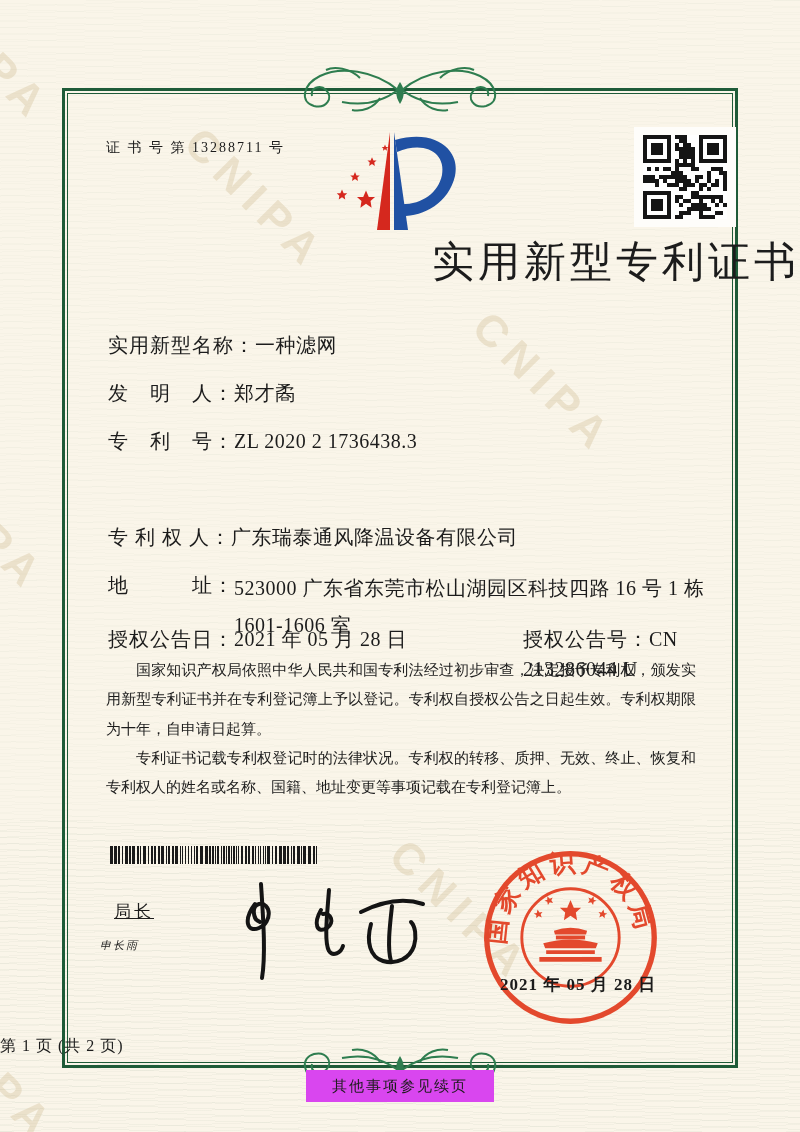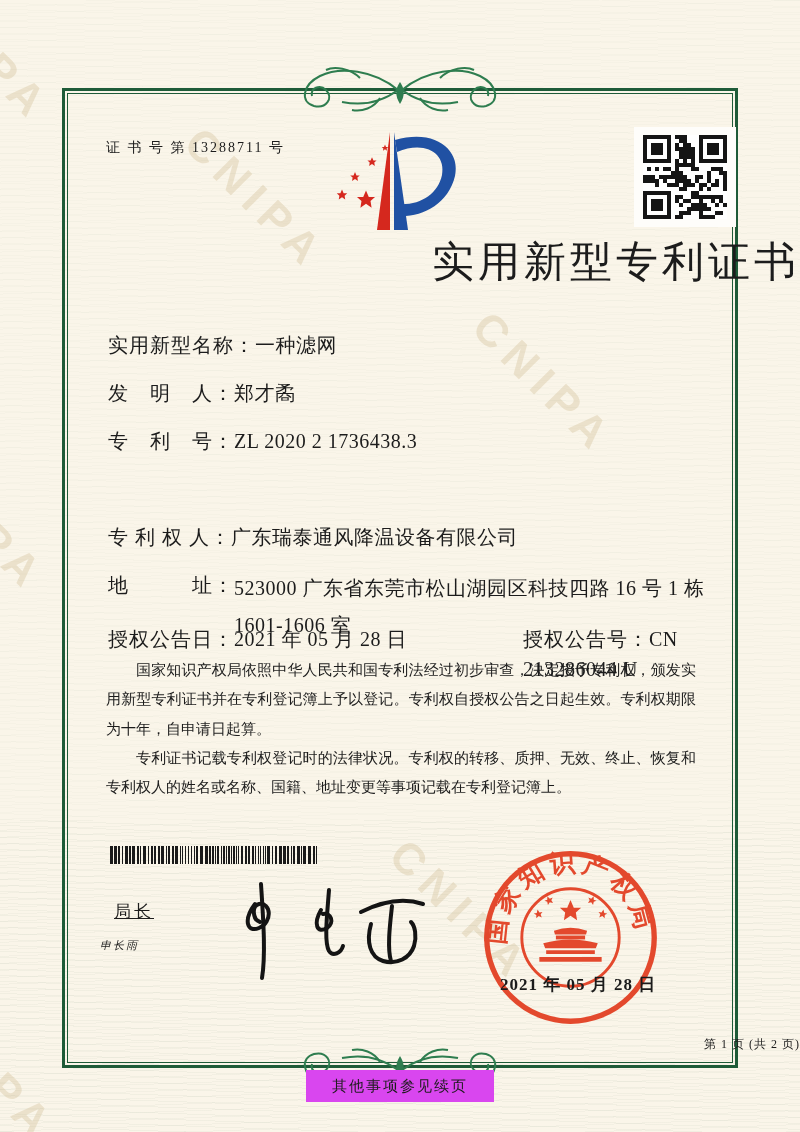--- a/index.html
+++ b/index.html
@@ -83,22 +83,22 @@
     position:absolute;left:100px;top:938px;font-size:11px;
     font-family:"Liberation Sans","DejaVu Sans",sans-serif;letter-spacing:2px;font-style:italic;
   }
   .signature{position:absolute;left:225px;top:876px;width:215px;height:115px;}
   .seal{position:absolute;left:478px;top:845px;width:185px;height:185px;opacity:.92;}
   .seal-date{
     position:absolute;left:500px;top:973px;font-size:17px;letter-spacing:1px;
     color:#1b1b1b;font-weight:bold;
   }
   .page-number{
-    position:absolute;left:0;top:1036px;width:100%;text-align:right;
-    font-size:12px;letter-spacing:1px;
+    position:absolute;left:0;top:1036px;width:100%;text-align:left;
+    font-size:16px;letter-spacing:1px;
   }
   .continuation-box{
     position:absolute;left:306px;top:1070px;width:188px;height:32px;
     background:#d946ef;display:flex;align-items:center;justify-content:center;
   }
   .continuation-note{font-size:15px;letter-spacing:2px;}
   svg{display:block;}
 </style>
 </head>
 <body>

